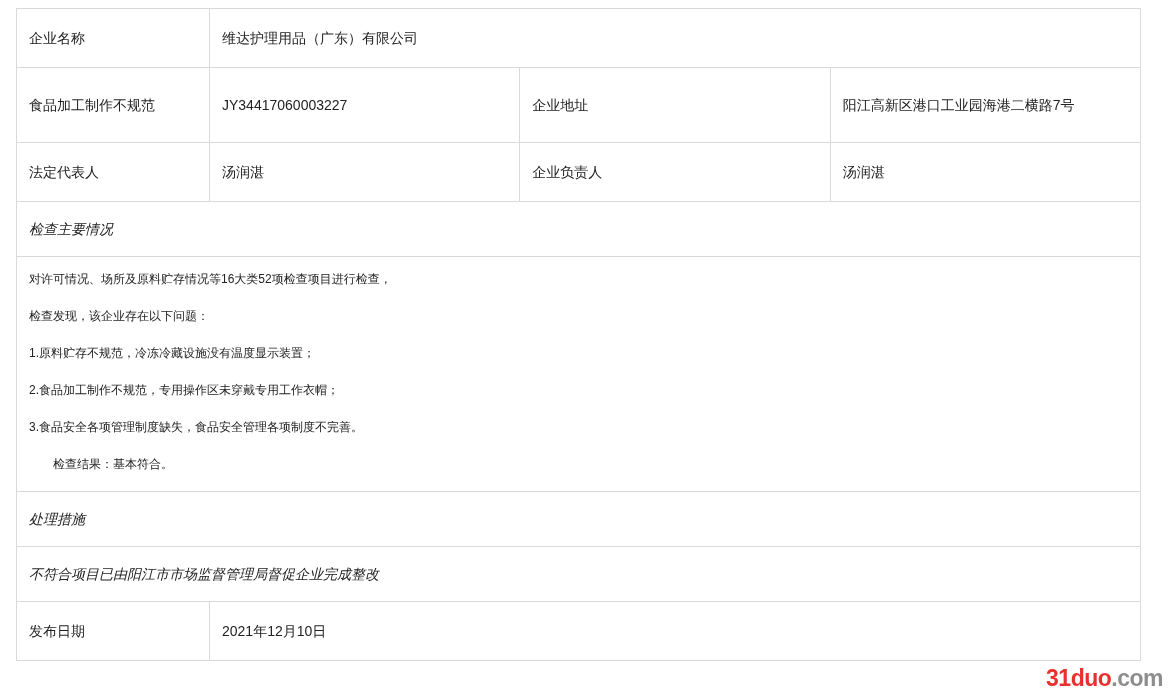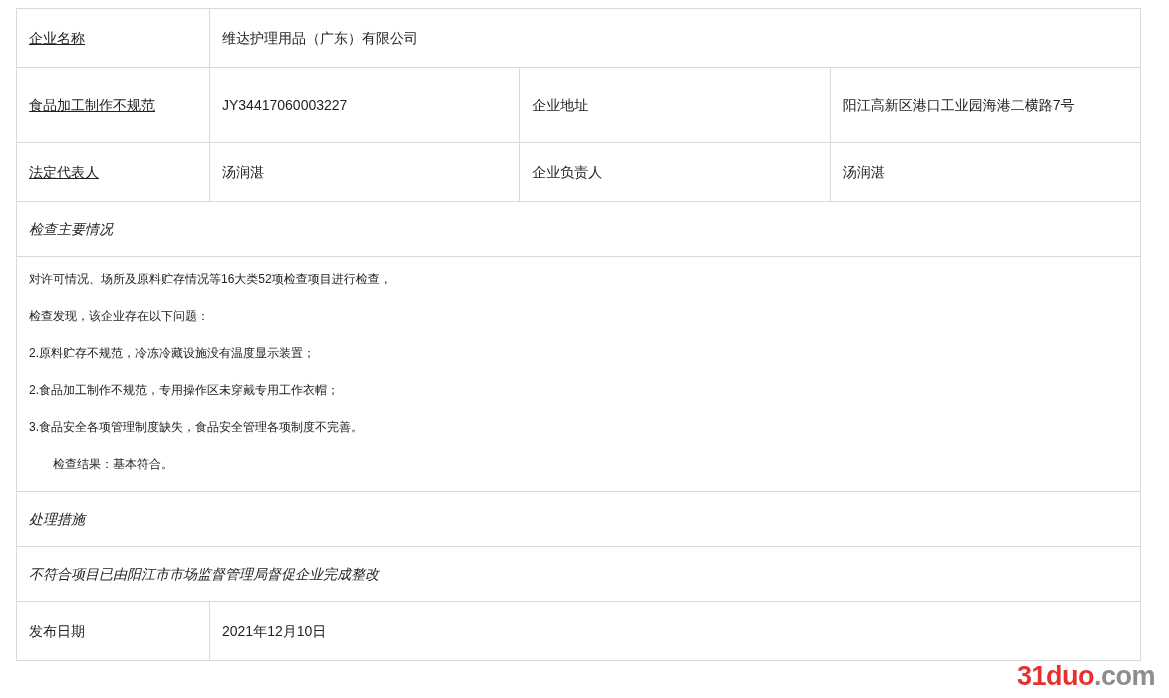--- a/index.html
+++ b/index.html
@@ -30,21 +30,20 @@
     border: 1px solid #d9d9d9;
     padding: 10px 12px;
     font-size: 14px;
     line-height: 22px;
     vertical-align: middle;
     color: #222222;
     word-break: break-all;
   }
   td.label {
     width: 168px;
-    text-decoration: underline;
   }
   td.value-wide {
     width: 470px;
   }
   td.label2 {
     width: 218px;
   }
   td.value2 {
     width: 250px;
   }
@@ -71,24 +70,24 @@
   }
   .body-cell p:last-child {
     margin-bottom: 0;
     margin-left: 24px;
   }
   .pub-label {
     width: 410px;
   }
   .watermark {
     position: absolute;
-    right: 14px;
+    right: 6px;
     bottom: 6px;
     font-family: "Liberation Sans", "DejaVu Sans", sans-serif;
-    font-size: 27px;
+    font-size: 23px;
     font-weight: bold;
     letter-spacing: -0.5px;
     white-space: nowrap;
   }
   .watermark .wm-red {
     color: #e8312f;
   }
   .watermark .wm-gray {
     color: #8d8d8d;
   }
@@ -115,21 +114,21 @@
         <td class="label2">企业负责人</td>
         <td class="value2">汤润湛</td>
       </tr>
       <tr class="section-head">
         <td colspan="4">检查主要情况</td>
       </tr>
       <tr>
         <td colspan="4" class="body-cell">
           <p>对许可情况、场所及原料贮存情况等16大类52项检查项目进行检查，</p>
           <p>检查发现，该企业存在以下问题：</p>
-          <p>2.原料贮存不规范，冷冻冷藏设施没有温度显示装置；</p>
+          <p>1.原料贮存不规范，冷冻冷藏设施没有温度显示装置；</p>
           <p>2.食品加工制作不规范，专用操作区未穿戴专用工作衣帽；</p>
           <p>3.食品安全各项管理制度缺失，食品安全管理各项制度不完善。</p>
           <p>检查结果：基本符合。</p>
         </td>
       </tr>
       <tr class="section-head">
         <td colspan="4">处理措施</td>
       </tr>
       <tr class="section-head">
         <td colspan="4">不符合项目已由阳江市市场监督管理局督促企业完成整改</td>

